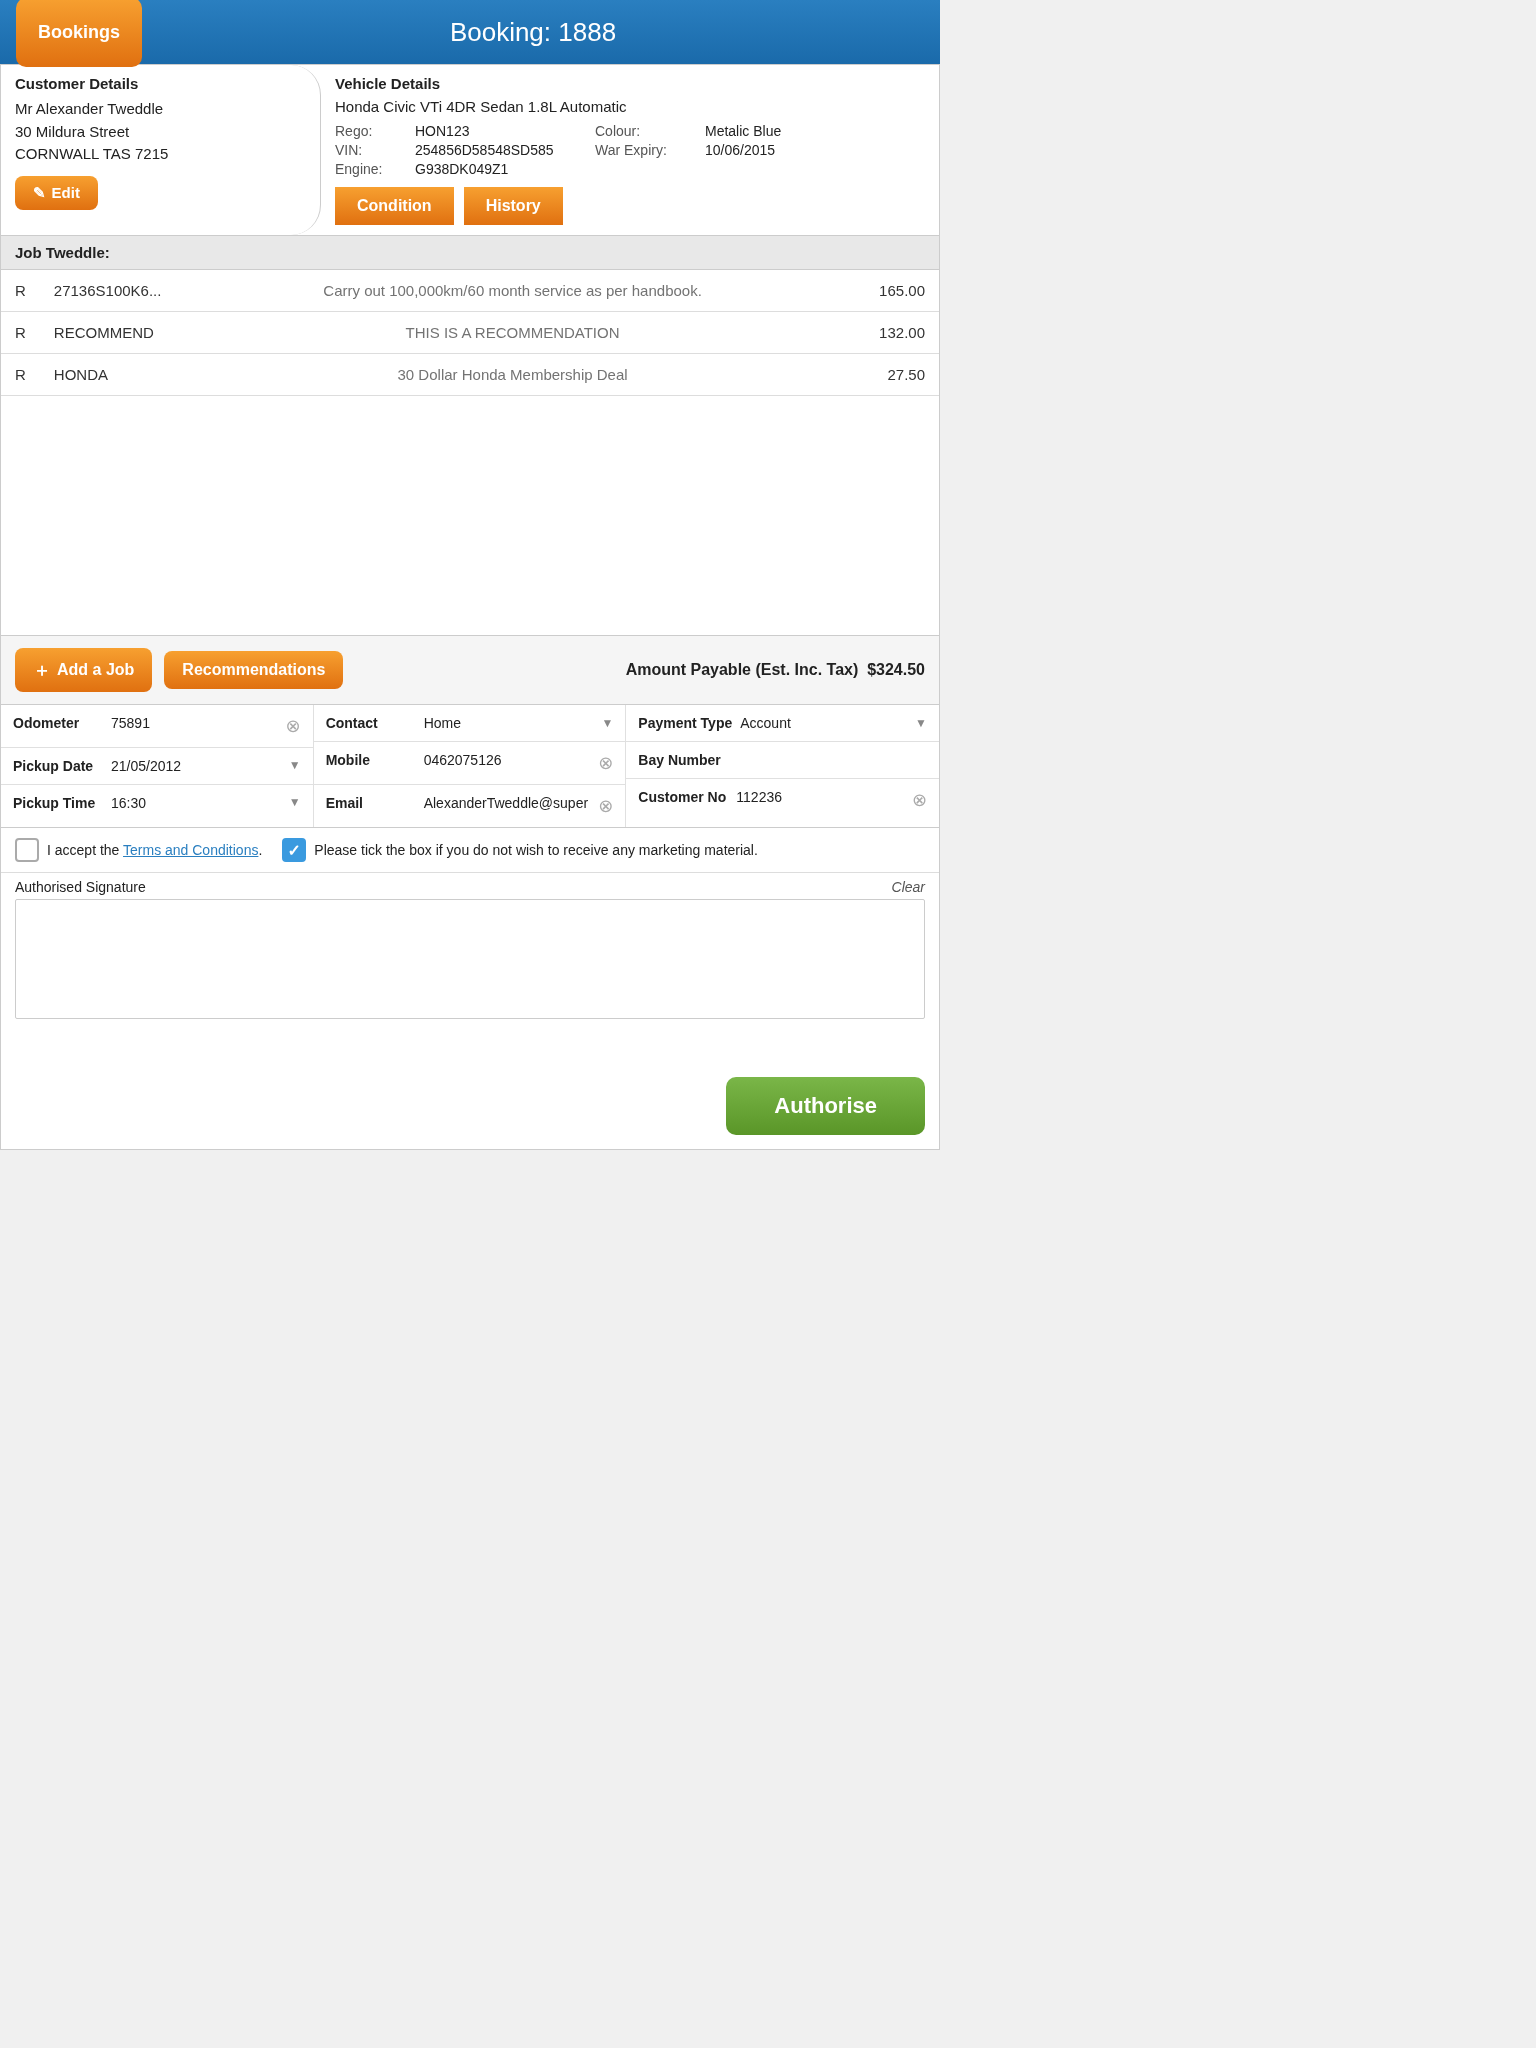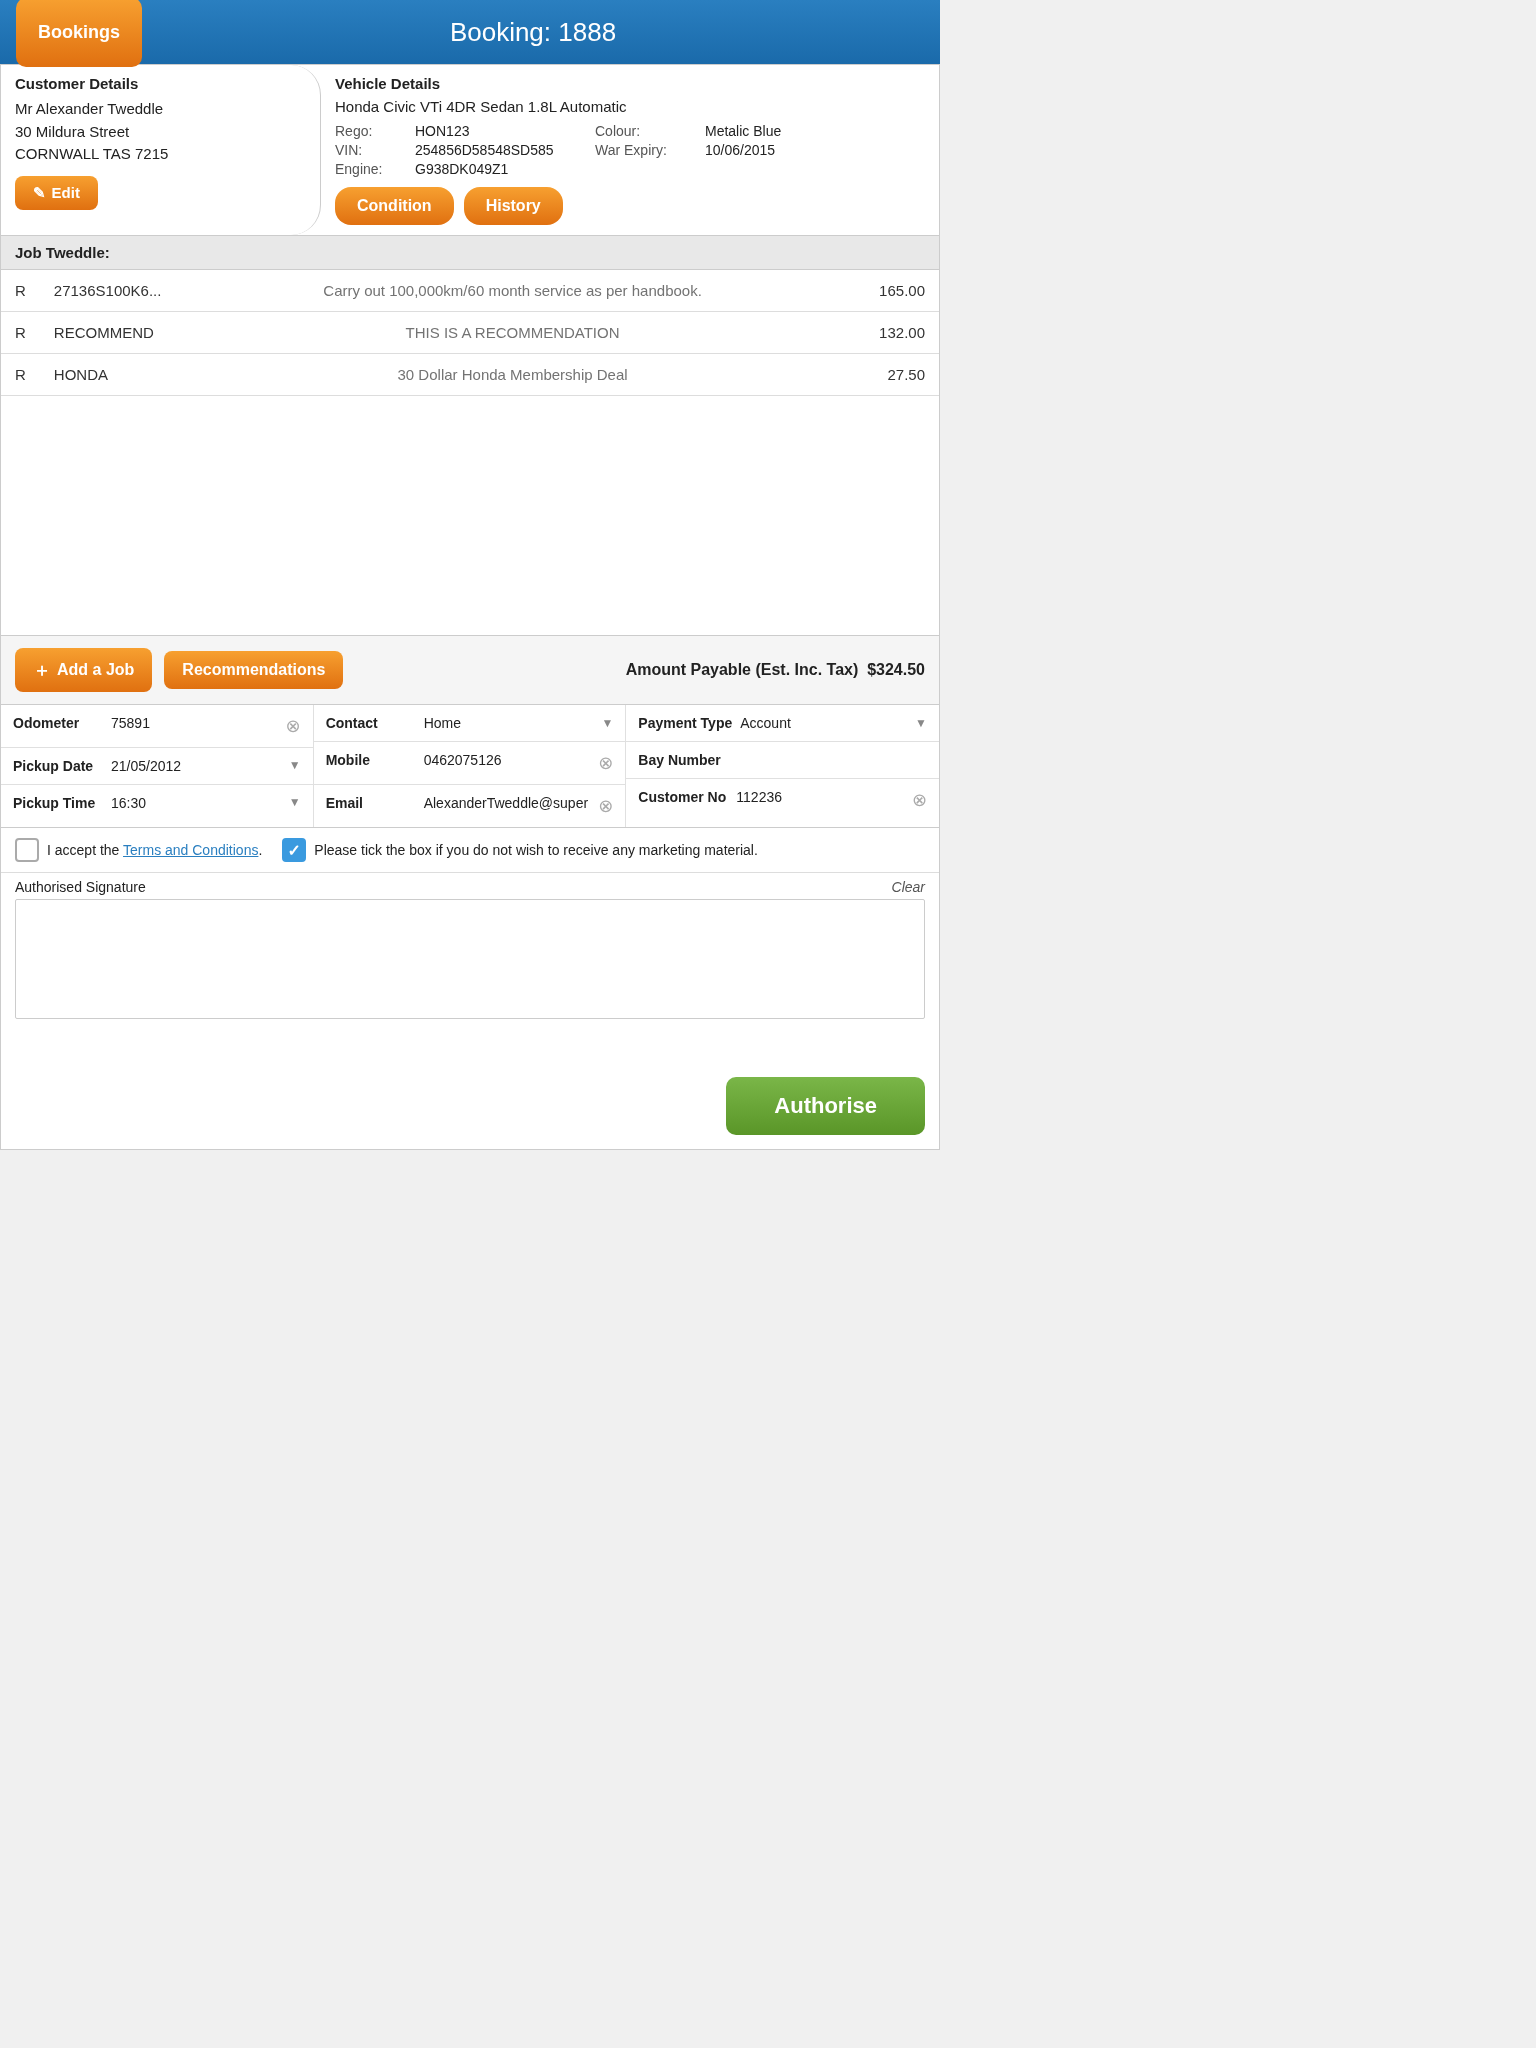--- a/index.html
+++ b/index.html
@@ -99,21 +99,21 @@
       display: flex;
       gap: 10px;
       margin-top: 4px;
     }
     .condition-btn, .history-btn {
       background: linear-gradient(180deg, #f7a030 0%, #e07010 100%);
       color: white;
       font-weight: bold;
       font-size: 16px;
       border: none;
-      border-radius: 16px;
+      border-radius: 0;
       padding: 10px 22px;
       cursor: pointer;
     }
 
     
     .job-details-header {
       background: #e8e8e8;
       padding: 8px 14px;
       font-weight: bold;
       font-size: 15px;

